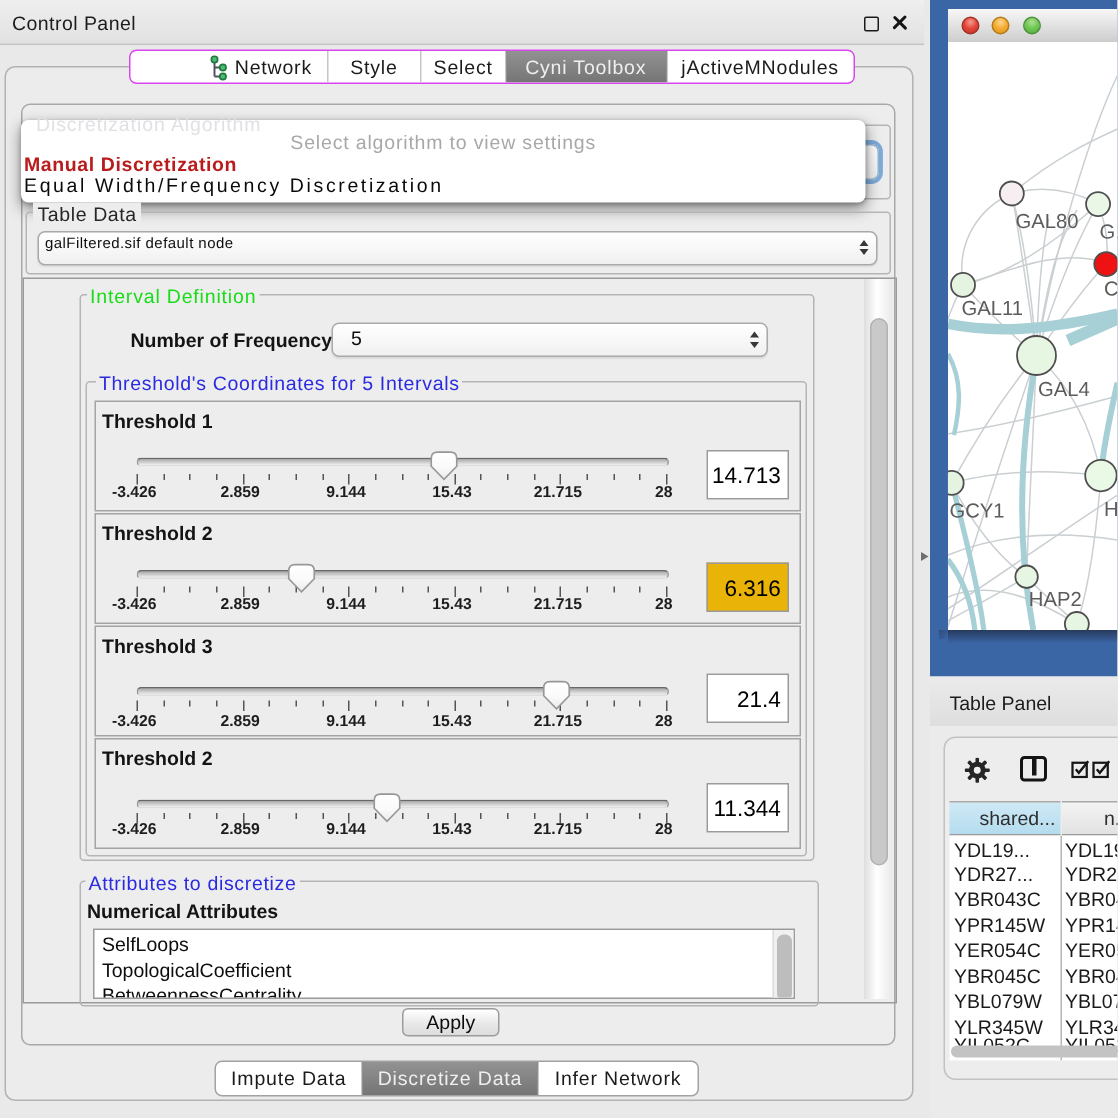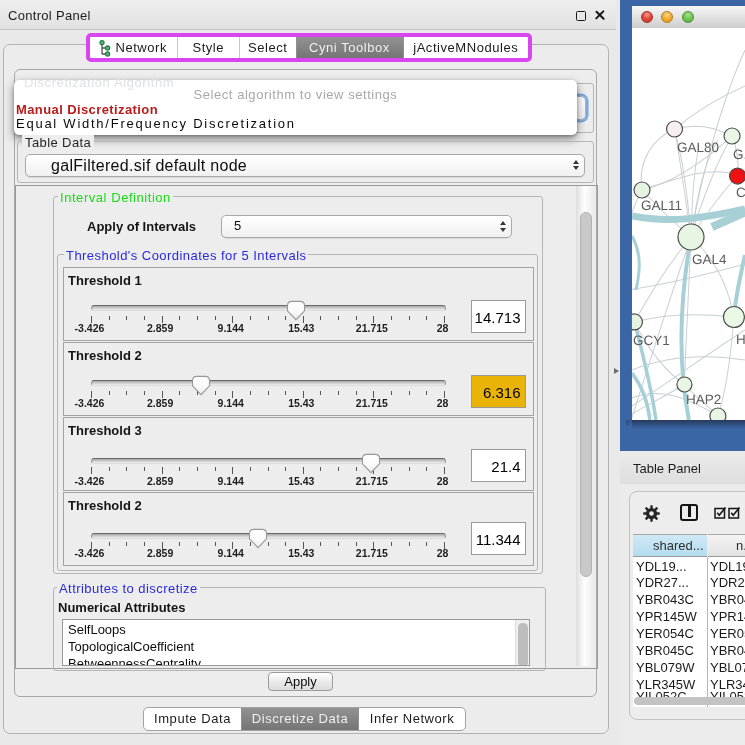--- a/index.html
+++ b/index.html
@@ -8,21 +8,21 @@
 .txt{position:absolute;white-space:nowrap;}
 </style></head><body>
 
 <div class="ab" style="left:0;top:0;width:616px;height:29px;background:linear-gradient(#efefef,#e1e1e1);border-bottom:1px solid #c3c3c3;"></div>
 <div class="txt" style="left:8px;top:8px;font-size:13px;letter-spacing:0.3px;color:#1c1c1c;">Control Panel</div>
 <div class="ab" style="left:576px;top:11px;width:8px;height:8px;border:1.8px solid #1a1a1a;border-radius:1.5px;"></div>
 <div class="ab" style="left:593.5px;top:14px;width:11.5px;height:2.4px;background:#151515;transform:rotate(45deg);border-radius:1px;"></div>
 <div class="ab" style="left:593.5px;top:14px;width:11.5px;height:2.4px;background:#151515;transform:rotate(-45deg);border-radius:1px;"></div>
 <div class="ab" style="left:3px;top:44px;width:604px;height:688px;background:#ececec;border:1px solid #b2b2b2;border-radius:7px;"></div>
 <div class="ab" style="left:14px;top:69px;width:583px;height:628px;background:#ededed;border:1px solid #a8a8a8;border-radius:6px;box-sizing:border-box;"></div>
-<div class="ab" style="left:86px;top:33px;width:438px;height:21px;background:#fff;border:4px solid #d946ef;border-radius:5px;overflow:hidden;display:flex;">
+<div class="ab" style="left:86px;top:33px;width:438px;height:21px;background:#fff;border:1px solid #d946ef;border-radius:5px;overflow:hidden;display:flex;padding-left:44px;">
     <div style="width:86.5px;height:100%;color:#1b1b1b;display:flex;align-items:center;justify-content:center;font-size:13px;letter-spacing:0.55px;box-sizing:border-box;"><svg width="12" height="18" viewBox="0 0 12 18" style="margin-right:4px;">
         <path d="M3,4.5 L3,15 M3,9 L8.3,9 M3,15 L8.3,15" stroke="#50505e" stroke-width="1.3" fill="none"></path>
         <circle cx="3" cy="3.6" r="2.1" fill="#52b872" stroke="#1d7b41" stroke-width="1.1"></circle>
         <circle cx="8.6" cy="9" r="2.1" fill="#52b872" stroke="#1d7b41" stroke-width="1.1"></circle>
         <circle cx="8.6" cy="15" r="2.1" fill="#52b872" stroke="#1d7b41" stroke-width="1.1"></circle>
       </svg>Network</div>
     <div style="width:62.5px;height:100%;color:#1b1b1b;border-left:1px solid #c6c6c6;display:flex;align-items:center;justify-content:center;font-size:13px;letter-spacing:0.55px;box-sizing:border-box;">Style</div>
     <div style="width:56.5px;height:100%;color:#1b1b1b;border-left:1px solid #c6c6c6;display:flex;align-items:center;justify-content:center;font-size:13px;letter-spacing:0.55px;box-sizing:border-box;">Select</div>
     <div style="width:107px;height:100%;background:linear-gradient(#929292,#757575);color:#efefef;border-left:1px solid #8f8f8f;display:flex;align-items:center;justify-content:center;font-size:13px;letter-spacing:0.55px;box-sizing:border-box;">Cyni Toolbox</div>
     <div style="width:125.5px;height:100%;color:#1b1b1b;border-left:1px solid #8f8f8f;display:flex;align-items:center;justify-content:center;font-size:13px;letter-spacing:0.55px;box-sizing:border-box;">jActiveMNodules</div>
@@ -30,30 +30,30 @@
 <div class="ab" style="left:17px;top:83px;width:575px;height:48px;border:1px solid #b5b5b5;border-radius:3px;"></div>
 <div class="ab" style="left:480px;top:96px;width:104px;height:22px;background:linear-gradient(#fff,#f0f0f0);border:1px solid #97b6d4;border-radius:5px;box-shadow:0 0 0 2.6px rgba(88,148,211,.75);"></div>
 <div class="ab" style="left:14px;top:80px;width:563px;height:55px;background:#ffffff;border-radius:5px;box-shadow:0 4px 10px rgba(0,0,0,.45),0 1px 3px rgba(0,0,0,.25);"></div>
 <div class="txt" style="letter-spacing:0.55px;left:14px;top:86.5px;width:563px;text-align:center;font-size:13px;color:#a8a8a8;">Select algorithm to view settings</div>
 <div class="txt" style="letter-spacing:0.4px;left:16px;top:102px;font-size:13px;font-weight:bold;color:#b91c1c;">Manual Discretization</div>
 <div class="txt" style="letter-spacing:1.75px;left:16px;top:116px;font-size:13px;color:#0a0a0a;">Equal Width/Frequency Discretization</div>
 <div class="txt" style="letter-spacing:0.6px;left:24px;top:75px;font-size:13px;color:#e0e1e4;">Discretization Algorithm</div>
 <div class="ab" style="left:17px;top:141px;width:575px;height:40px;border:1px solid #b5b5b5;border-radius:3px;"></div>
 <div class="txt" style="letter-spacing:0.4px;left:22px;top:135px;font-size:13px;color:#262626;background:#ededed;padding:0 3px;">Table Data</div>
 <div class="ab" style="left:25px;top:153.5px;width:558px;height:21px;background:linear-gradient(#ffffff,#f0f0f0);border:1px solid #a9a9a9;border-radius:5px;box-shadow:inset 0 1px 0 #fff,0 1px 1px rgba(0,0,0,.08);">
-    <div class="txt" style="left:25px;top:2.0px;font-size:16px;letter-spacing:0.3px;color:#0d0d0d;">galFiltered.sif default node</div>
+    <div class="txt" style="left:4px;top:2.0px;font-size:10px;letter-spacing:0.3px;color:#0d0d0d;">galFiltered.sif default node</div>
     <div class="ab" style="left:546.8px;top:5.2px;width:0;height:0;border-left:3px solid transparent;border-right:3px solid transparent;border-bottom:4.6px solid #373737;"></div>
     <div class="ab" style="left:546.8px;top:11.9px;width:0;height:0;border-left:3px solid transparent;border-right:3px solid transparent;border-top:4.6px solid #373737;"></div>
   </div>
 <div class="ab" style="left:15px;top:185px;width:581px;height:482px;border:1px solid #9a9a9a;"></div>
 <div class="ab" style="left:576px;top:186px;width:19px;height:480px;background:linear-gradient(90deg,#dedede,#ffffff 45%,#e9e9e9);"></div>
 <div class="ab" style="left:579.5px;top:212px;width:12.5px;height:365px;background:#c9c9c9;border:1px solid #b2b2b2;border-radius:6.5px;box-sizing:border-box;"></div>
 <div class="ab" style="left:53px;top:196px;width:488px;height:376px;border:1px solid #b5b5b5;border-radius:3px;"></div>
 <div class="txt" style="letter-spacing:0.55px;left:58px;top:190px;font-size:13px;color:#17dd17;background:#ededed;padding:0 2px;">Interval Definition</div>
-<div class="txt" style="left:87px;top:219px;font-size:13px;font-weight:bold;color:#141414;">Apply of Intervals</div>
+<div class="txt" style="left:87px;top:219px;font-size:13px;font-weight:bold;color:#141414;">Number of Frequency</div>
 <div class="ab" style="left:221px;top:215px;width:289px;height:21px;background:linear-gradient(#ffffff,#f0f0f0);border:1px solid #a9a9a9;border-radius:5px;box-shadow:inset 0 1px 0 #fff,0 1px 1px rgba(0,0,0,.08);">
     <div class="txt" style="left:12px;top:2.0px;font-size:13px;color:#0d0d0d;">5</div>
     <div class="ab" style="left:277.8px;top:5.2px;width:0;height:0;border-left:3px solid transparent;border-right:3px solid transparent;border-bottom:4.6px solid #373737;"></div>
     <div class="ab" style="left:277.8px;top:11.9px;width:0;height:0;border-left:3px solid transparent;border-right:3px solid transparent;border-top:4.6px solid #373737;"></div>
   </div>
 <div class="ab" style="left:57px;top:254px;width:479px;height:315px;border:1px solid #b5b5b5;border-radius:3px;"></div>
 <div class="txt" style="letter-spacing:0.45px;left:64px;top:247.5px;font-size:13px;color:#2a2ae0;background:#ededed;padding:0 2px;">Threshold's Coordinates for 5 Intervals</div>
 <div class="ab" style="left:63px;top:267px;width:469px;height:72px;border:1px solid #a3a3a3;"></div>
 <div class="txt" style="left:68px;top:272.5px;font-size:13px;font-weight:bold;color:#141414;">Threshold 1</div>
 <div class="ab" style="left:91px;top:305px;width:353px;height:4px;border:1px solid #9a9a9a;border-top-color:#686868;border-bottom-color:#dedede;background:linear-gradient(#a8a8a8,#efefef);border-radius:3px;"></div>

